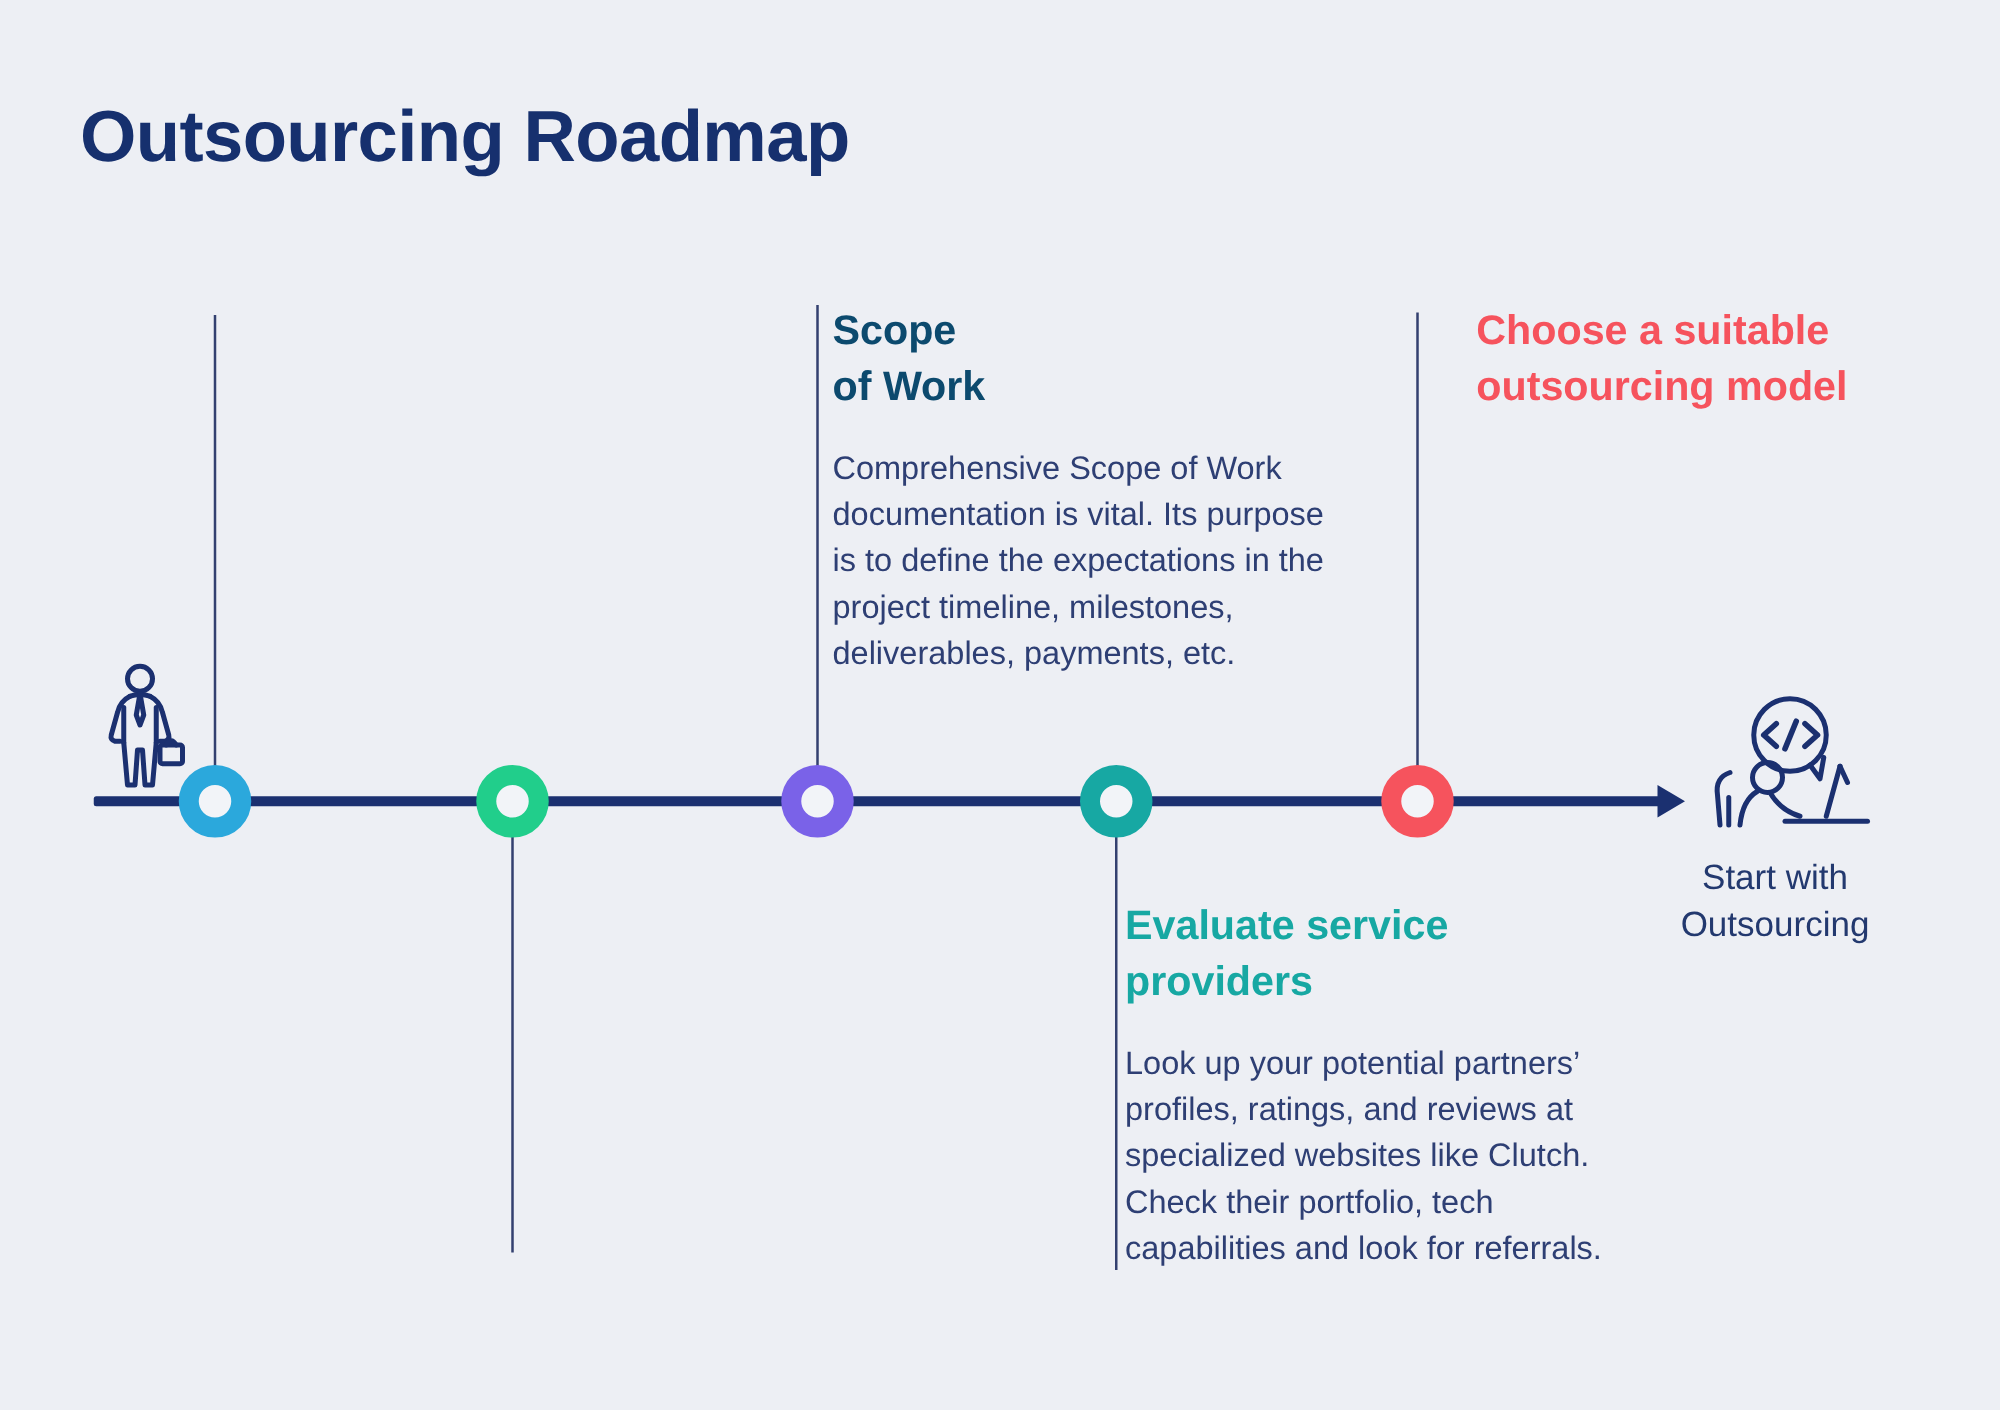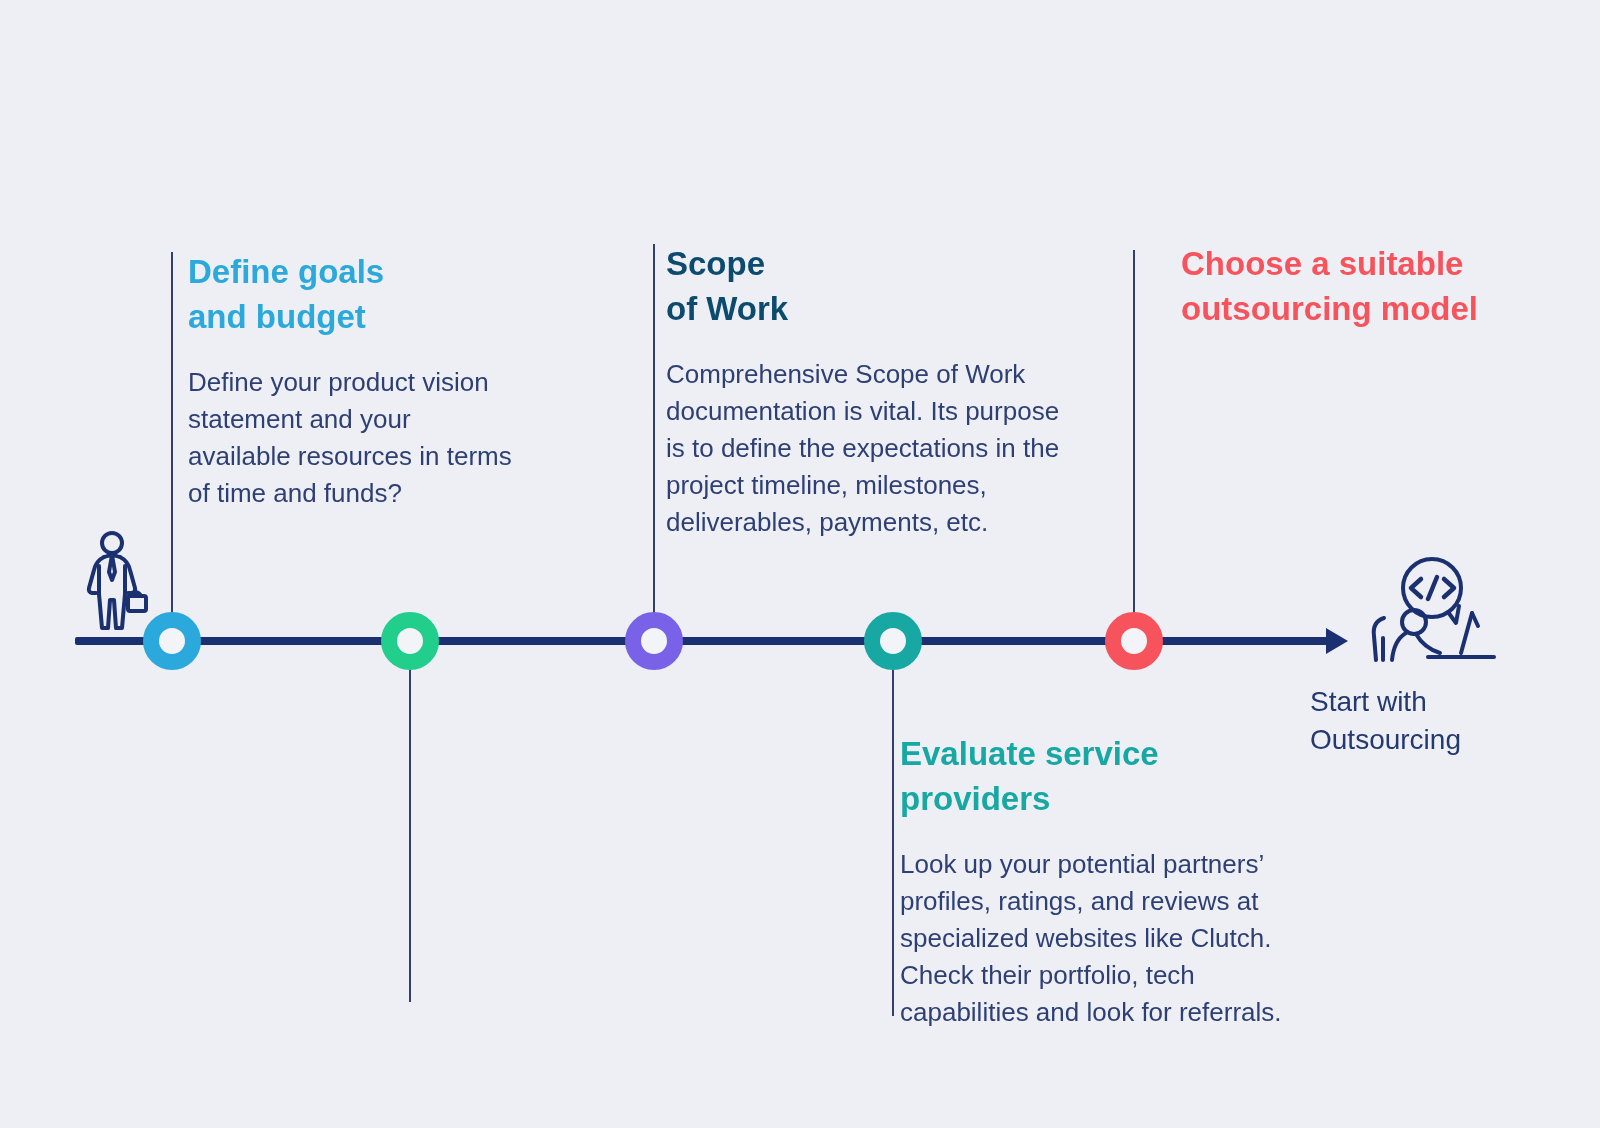--- a/index.html
+++ b/index.html
@@ -53,65 +53,58 @@
   }
   .ms p{
     margin:0;
     font-size:26px;line-height:1.43;color:#2E3F74;
     white-space:pre-line;
   }
   .ms0{left:188px;top:250px;width:360px;}
   .ms2{left:666px;top:242px;width:450px;}
   .ms4{left:1136px;top:242px;width:390px;margin-left:45px;}
   .ms1{left:425px;top:718px;width:380px;}
-  .ms3{left:900px;top:718px;width:420px;margin-top:14px;}
+  .ms3{left:900px;top:718px;width:420px;}
   .hc0{color:#2BA8DC;}
   .hc1{color:#21CE8B;}
   .hc2{color:#0c4a6e;}
   .hc3{color:#17A8A3;}
   .hc4{color:#F6535D;}
   
   .businessman{left:72px;top:530px;}
   .dev-icon{left:1358px;top:556px;}
   .end-label{
     left:1310px;top:683px;width:220px;
-    font-size:28px;line-height:1.35;
+    text-align:center;font-size:28px;line-height:1.35;
     color:#23396F;white-space:pre-line;
   }
   svg{display:block;}
 </style>
 </head>
 <body>
 
 <div id="canvas">
 
+  <div class="abs page-title">Outsourcing Roadmap</div>
 
   <div class="abs tl-line"></div>
   <div class="abs tl-arrowhead"></div>
 
   <div class="abs vline vl0"></div>
   <div class="abs vline vl1"></div>
   <div class="abs vline vl2"></div>
   <div class="abs vline vl3"></div>
   <div class="abs vline vl4"></div>
 
   <div class="abs dot c0"></div>
   <div class="abs dot c1"></div>
   <div class="abs dot c2"></div>
   <div class="abs dot c3"></div>
   <div class="abs dot c4"></div>
 
-  <div class="abs ms ms0">
-    <h2 class="hc0">Define goals
-and budget</h2>
-    <p>Define your product vision
-statement and your
-available resources in terms
-of time and funds?</p>
-  </div>
 
   <div class="abs ms ms2">
     <h2 class="hc2">Scope
 of Work</h2>
     <p>Comprehensive Scope of Work
 documentation is vital. Its purpose
 is to define the expectations in the
 project timeline, milestones,
 deliverables, payments, etc.</p>
   </div>

